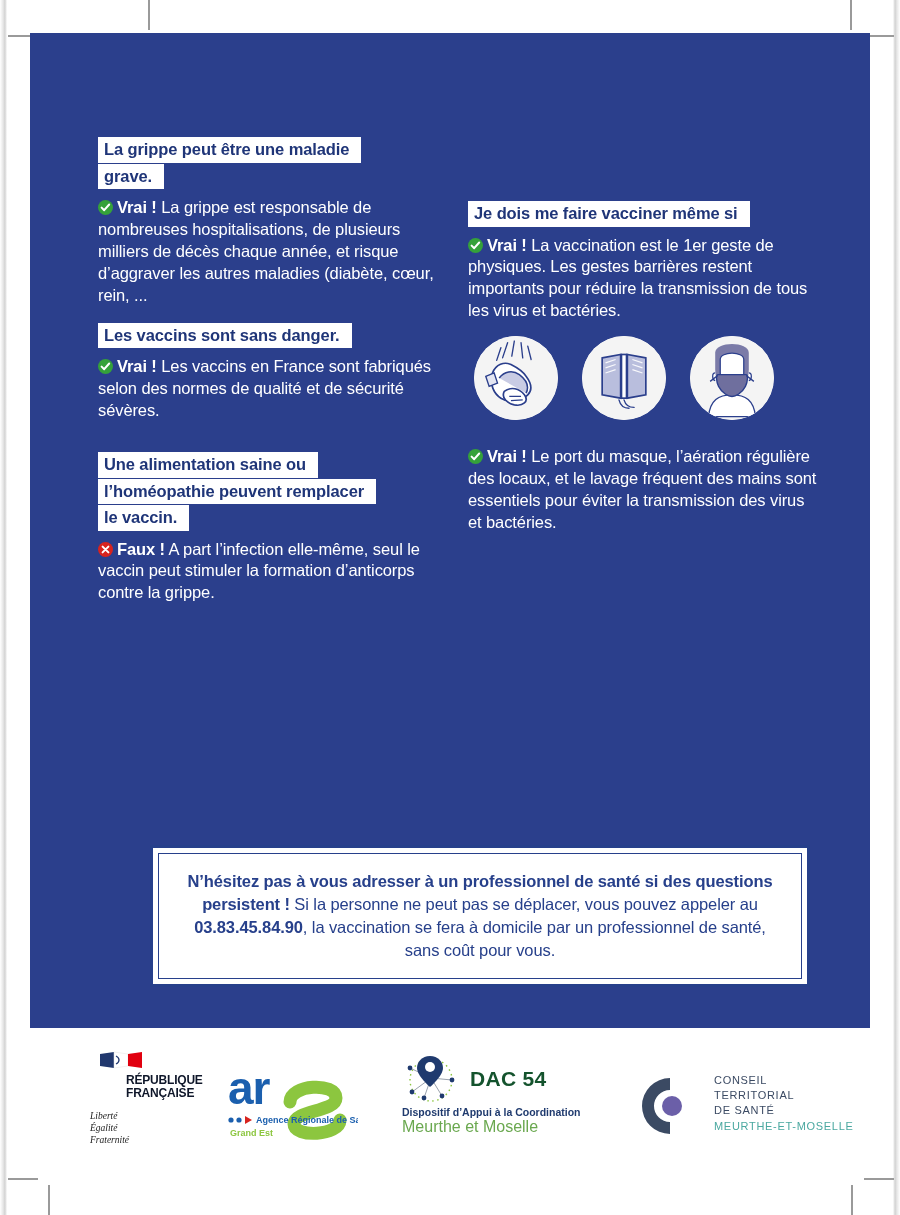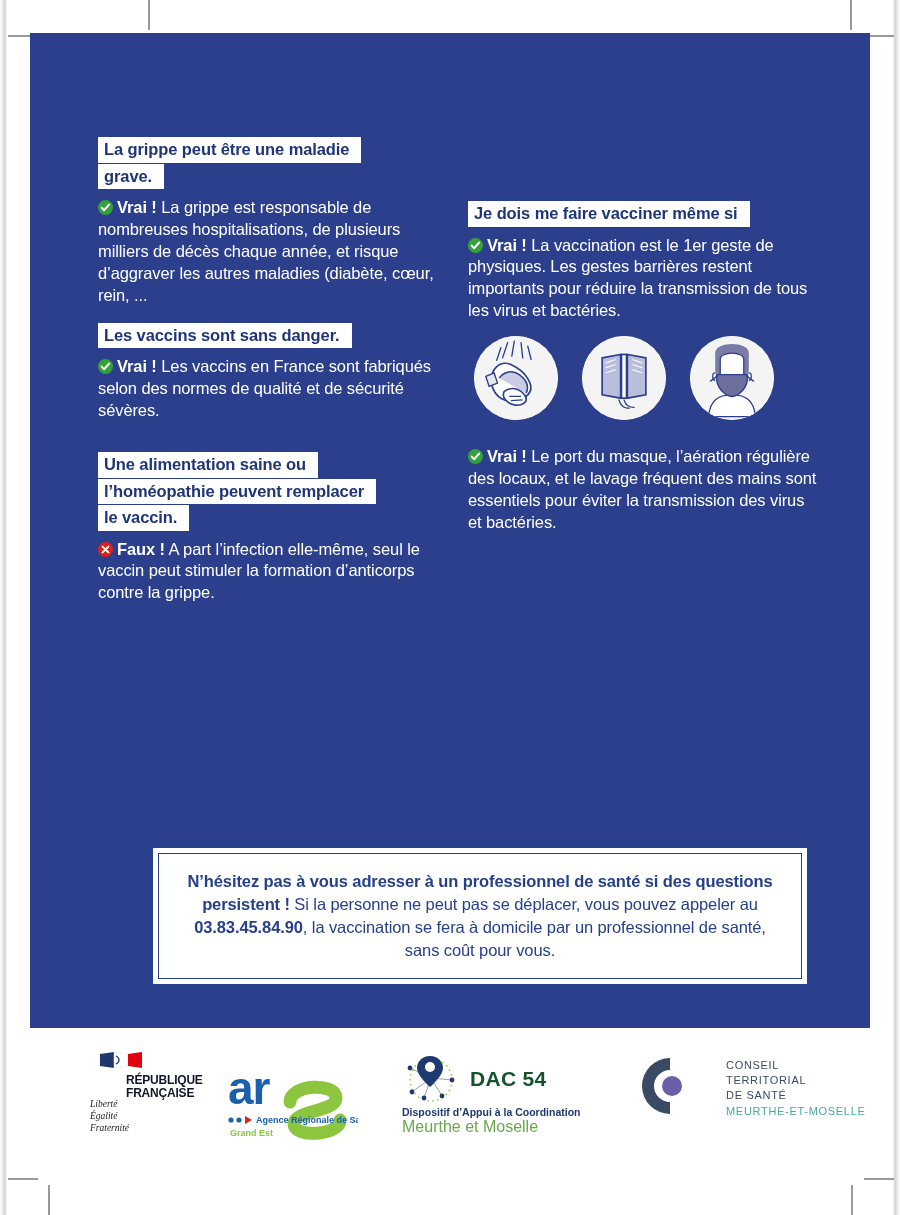--- a/index.html
+++ b/index.html
@@ -82,27 +82,27 @@
 
   
   .footer{position:absolute;left:30px;top:1040px;width:840px;height:120px;}
   .logo{position:absolute;}
 
   .rf{left:60px;top:10px;width:130px;text-align:left;}
   .rf-flag{width:58px;height:20px;display:block;margin:0 0 4px 8px;}
   .rf-name{font-family:"Liberation Sans",sans-serif;font-weight:bold;
     font-size:12px;line-height:1.05;color:#0f172a;letter-spacing:-0.2px;margin-left:36px;}
   .rf-motto{font-family:"Liberation Serif",serif;font-style:italic;
-    font-size:9.5px;line-height:1.25;color:#1b1b1b;margin-top:0;}
+    font-size:9.5px;line-height:1.25;color:#1b1b1b;margin-top:12px;}
 
   .ars{left:198px;top:22px;}
   .dac{left:372px;top:14px;}
   .dac-txt1{font-size:10.5px;font-weight:bold;color:#1f3a6e;margin-top:2px;}
   .dac-txt2{font-size:16px;font-weight:normal;color:#6aa84f;}
-  .cts{left:612px;top:18px;display:flex;align-items:flex-start;gap:28px;}
+  .cts{left:612px;top:33px;display:flex;align-items:flex-end;gap:16px;}
   .cts-lines{font-size:11px;line-height:1.38;letter-spacing:0.7px;color:#3b4a63;}
   .cts-lines .teal{color:#4aa8a0;}
 </style>
 </head>
 <body>
 
 <div class="sheet">
   <div class="edge-shadow edge-left"></div>
   <div class="edge-shadow edge-right"></div>
 

